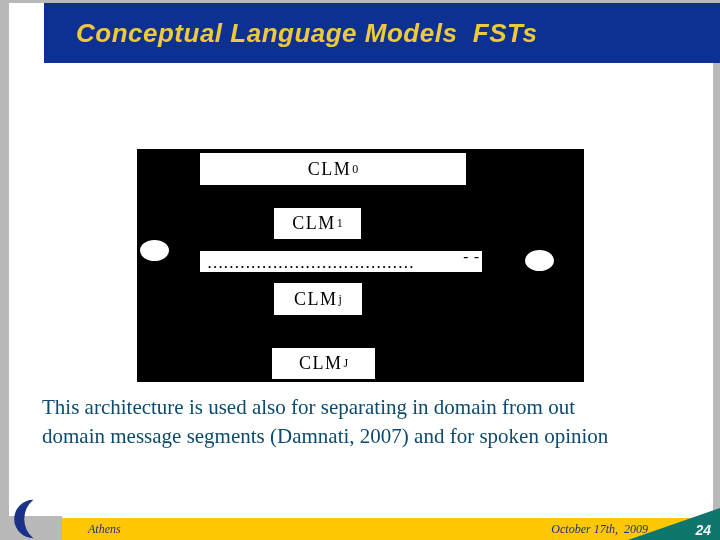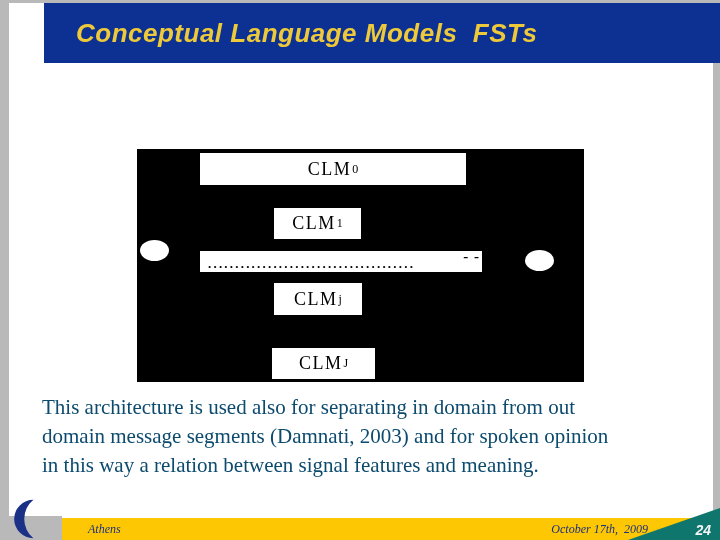--- a/index.html
+++ b/index.html
@@ -118,22 +118,21 @@
     <div class="dbox boxJ">
       <span>CLM</span>
         <sub>J</sub>
     </div>
     <div class="ellipse left"></div>
     <div class="ellipse right"></div>
   </div>
 
   <div class="body-text">
     <div class="line">This architecture is used also for separating in domain from out</div>
-    <div class="line">domain message segments (Damnati, 2003) and for spoken opinion</div>
-    <div class="line">in this way a relation between signal features and meaning.</div>
+    <div class="line">domain message segments (Damnati, 2007) and for spoken opinion</div>
   </div>
 
   <div class="footer-gray"></div>
 
   <svg class="crescent" viewBox="0 0 48 48">
     <path d="M 31 3 A 21 21 0 1 0 31 45 A 27 27 0 0 1 31 3 Z" fill="#1b3188"></path>
   </svg>
 
   <div class="footer-bar">
     <span class="footer-location">Athens</span>

